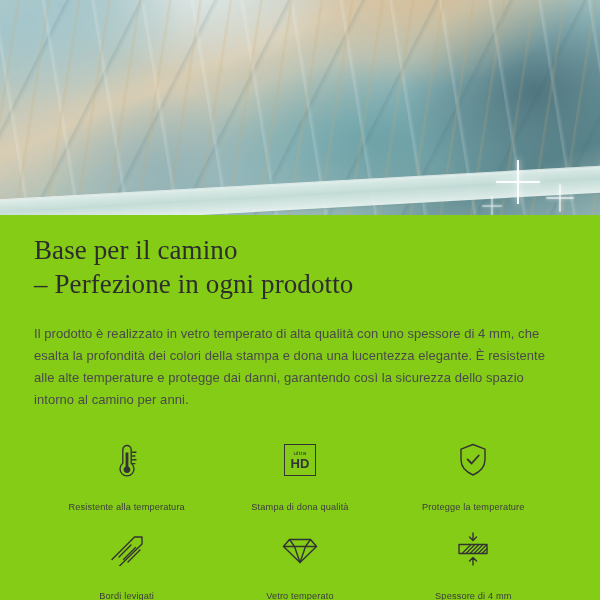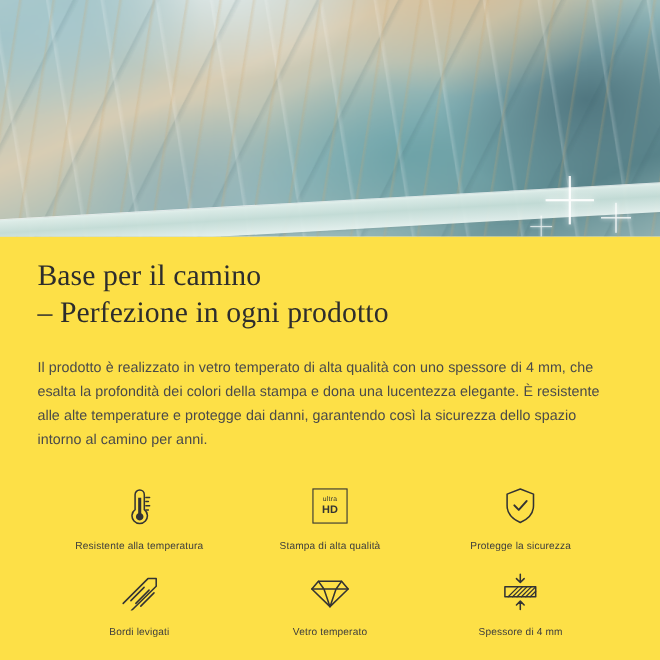--- a/index.html
+++ b/index.html
@@ -10,21 +10,21 @@
     width: 600px;
     height: 600px;
     background: #ffffff;
     font-family: "Liberation Sans", sans-serif;
     overflow: hidden;
   }
   .page {
     position: relative;
     width: 600px;
     height: 600px;
-    background: #fde047;
+    background: #84cc16;
   }
 
   
   .hero {
     position: relative;
     width: 600px;
     height: 215px;
     overflow: hidden;
     background: #ffffff;
   }
@@ -143,21 +143,21 @@
     align-items: center;
     justify-content: flex-start;
   }
   .feature .icon-wrap {
     height: 46px;
     display: flex;
     align-items: center;
     justify-content: center;
   }
   .feature .caption {
-    margin-top: 8px;
+    margin-top: 19px;
     font-size: 9.2px;
     color: #3c3c3c;
     text-align: left;
     letter-spacing: 0.15px;
   }
   svg { display: block; }
   .ico-stroke {
     fill: none;
     stroke: #333333;
     stroke-width: 1.4;
@@ -172,21 +172,21 @@
     align-items: center; justify-content: center;
     line-height: 1;
   }
   .hd-box .ultra {
     font-size: 6.2px;
     letter-spacing: 0.2px;
     color: #333;
     margin-bottom: 1px;
   }
   .hd-box .hd {
-    font-size: 10px;
+    font-size: 13px;
     font-weight: bold;
     color: #333;
   }
 </style>
 </head>
 <body>
 
 <div class="page">
 
   <div class="hero">
@@ -221,31 +221,31 @@
         <div class="caption">Resistente alla temperatura</div>
       </div>
 
       <div class="feature">
         <div class="icon-wrap">
           <div class="hd-box">
             <span class="ultra">ultra</span>
             <span class="hd">HD</span>
           </div>
         </div>
-        <div class="caption">Stampa di alta qualità</div>
+        <div class="caption">Stampa di dona qualità</div>
       </div>
 
       <div class="feature">
         <div class="icon-wrap">
           <svg width="36" height="40" viewBox="0 0 36 40">
             <path class="ico-stroke" d="M18 4.5 L30 9.2 v10.4 c0 7.4 -5.4 12.6 -12 15.4 c-6.6 -2.8 -12 -8 -12 -15.4 V9.2 Z"></path>
             <path class="ico-stroke" style="stroke-width:1.8" d="M12.6 19.4 l4 4.1 l7.1 -8.0"></path>
           </svg>
         </div>
-        <div class="caption">Protegge la sicurezza</div>
+        <div class="caption">Protegge la temperature</div>
       </div>
 
       <div class="feature">
         <div class="icon-wrap">
           <svg width="40" height="34" viewBox="0 0 40 34">
             <path class="ico-stroke" d="M5 27.5 L27.5 5 L35 5 L35 12 L12.5 34"></path>
             <path class="ico-stroke" d="M12.0 25.0 L24.0 13.0 M16.5 27.5 L28.5 15.5 M21.0 30.0 L33.0 18.0"></path>
           </svg>
         </div>
         <div class="caption">Bordi levigati</div>

